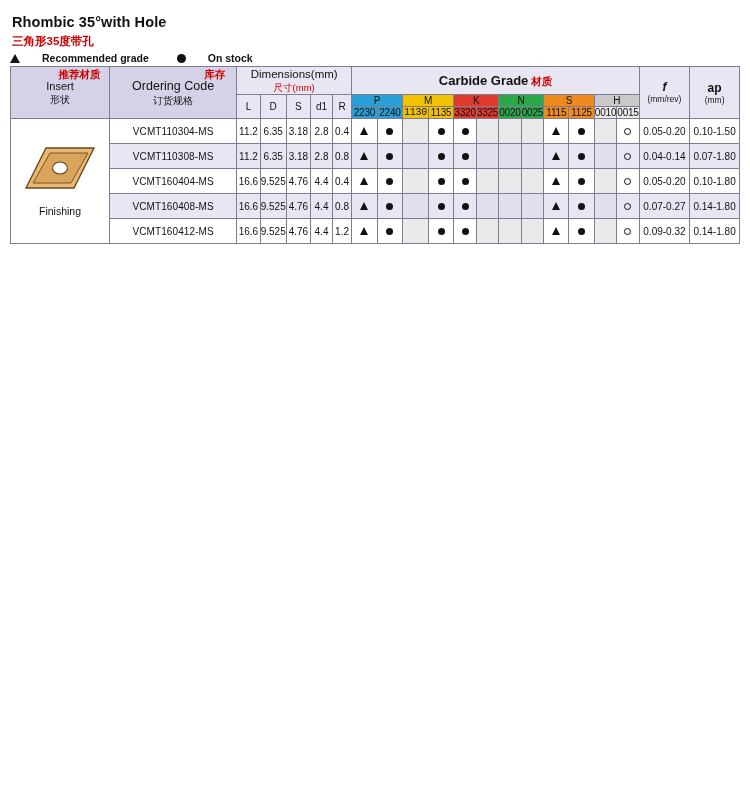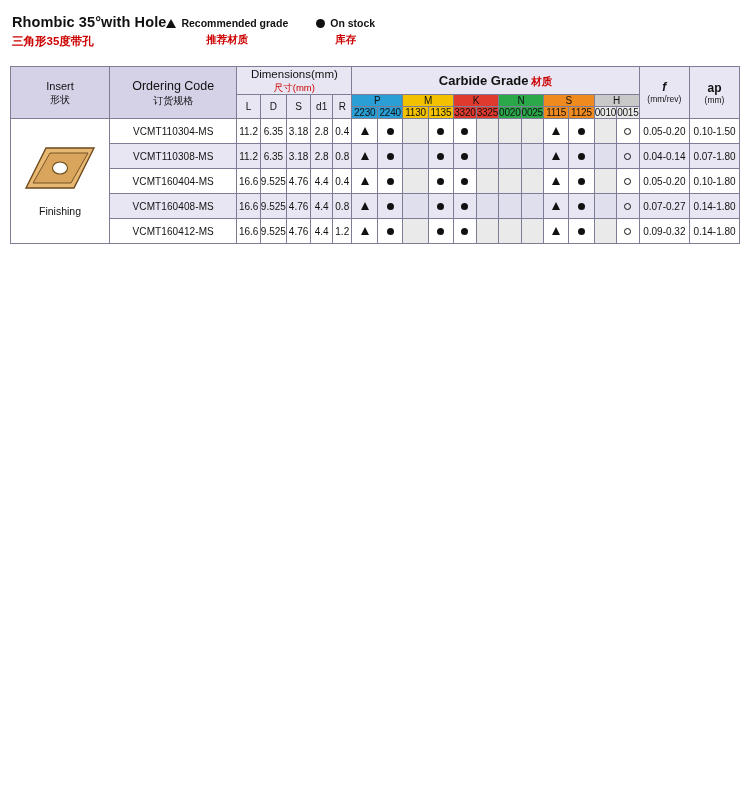--- a/index.html
+++ b/index.html
@@ -20,21 +20,23 @@
     width: 750px;
     height: 794px;
     box-sizing: border-box;
     padding: 14px 10px 0 10px;
   }
 
   
   .header {
     display: flex;
     align-items: flex-start;
+    justify-content: space-between;
     height: 46px;
+    flex-direction: column;
   }
   .title-block {
     padding-left: 2px;
   }
   .title-en {
     font-size: 14.5px;
     font-weight: bold;
     color: #111;
     letter-spacing: 0.1px;
     line-height: 17px;
@@ -52,21 +54,21 @@
     padding-right: 4px;
     padding-top: 2px;
   }
   .legend-item {
     text-align: center;
     line-height: 15px;
   }
   .legend-row {
     display: flex;
     align-items: center;
-    gap: 5px;
+    gap: 22px;
     font-size: 10.5px;
     color: #111;
     font-weight: bold;
     white-space: nowrap;
   }
   .legend-cn {
     font-size: 10.5px;
     color: #cc0000;
     font-weight: bold;
     margin-top: 1px;
@@ -166,21 +168,21 @@
   .grade-cell {
     height: 11px;
     font-size: 7px;
     font-weight: bold;
     color: #ffffff;
     line-height: 11px;
     letter-spacing: -0.2px;
   }
   .g-2230 { background: #2a9fd6; }
   .g-2240 { background: #2a9fd6; }
-  .g-1130 { background: #f2c200; color: #111; }
+  .g-1130 { background: #f2c200; color: #111; font-family: Liberation Mono, monospace; }
   .g-1135 { background: #f2c200; color: #111; }
   .g-3320 { background: #e03a2f; }
   .g-3325 { background: #e03a2f; }
   .g-0020 { background: #2aa84a; }
   .g-0025 { background: #2aa84a; }
   .g-1115 { background: #ef8a1f; }
   .g-1125 { background: #ef8a1f; margin-left: 36px; }
   .g-0010 { background: #e9e9e9; color: #111; }
   .g-0015 { background: #e9e9e9; color: #111; }
 

